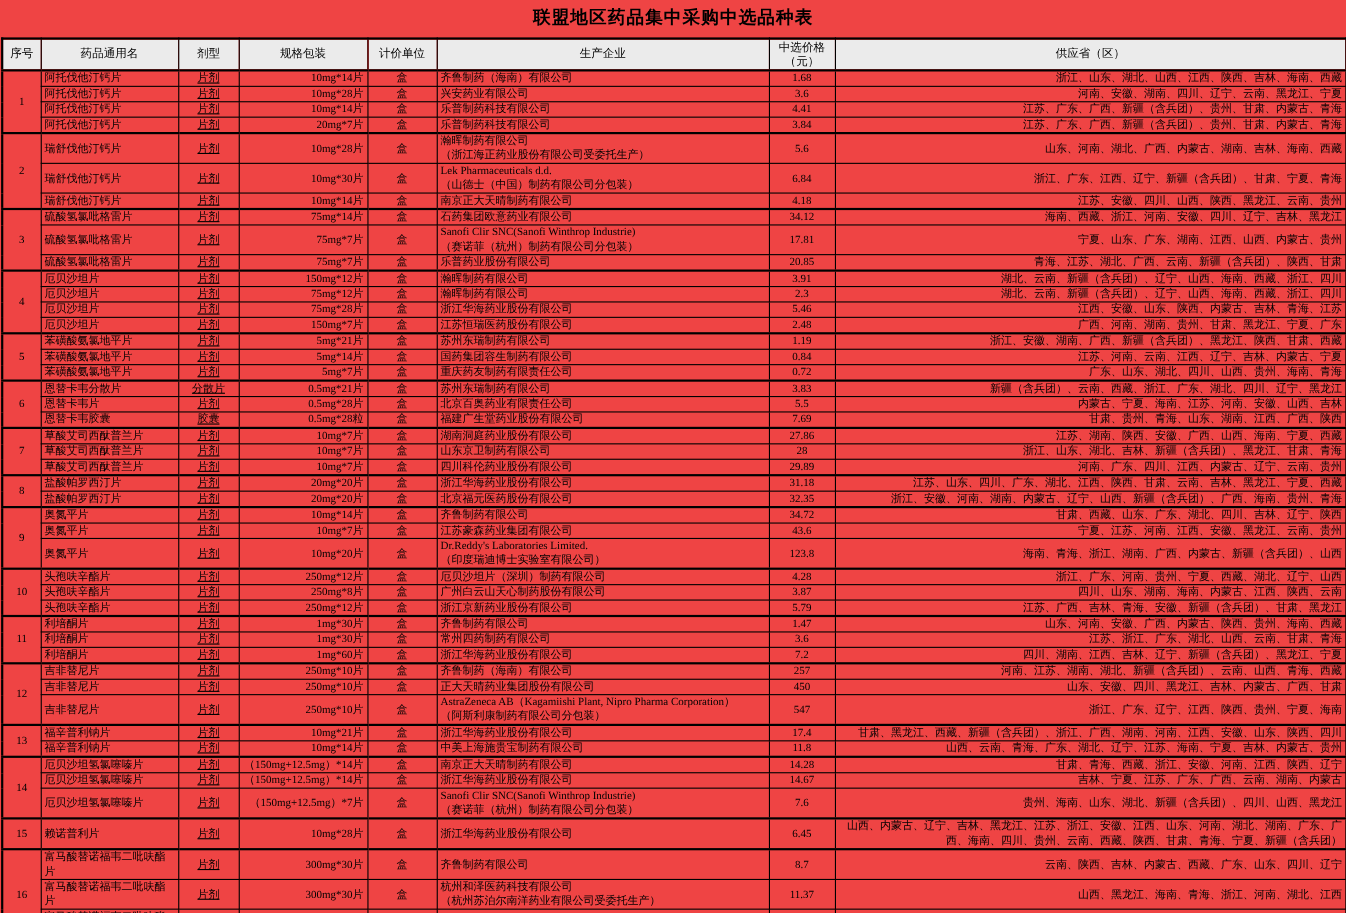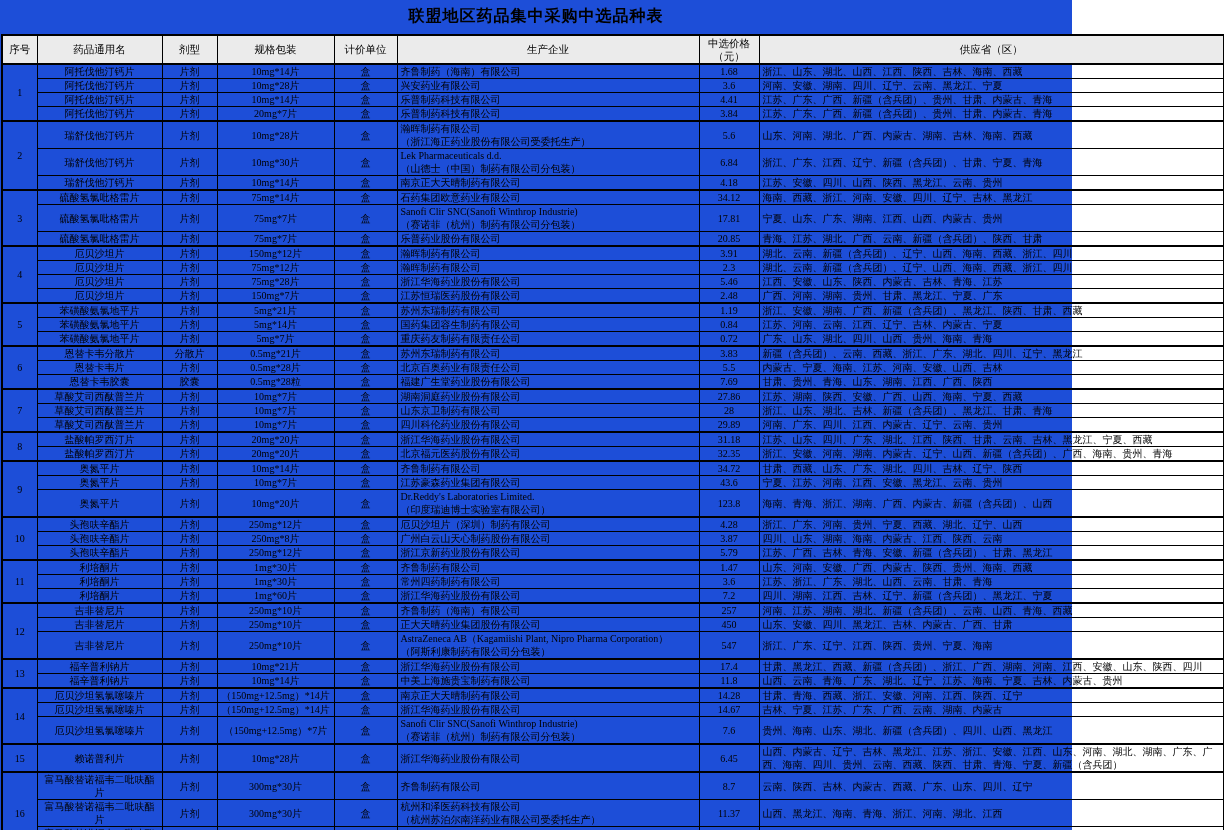--- a/index.html
+++ b/index.html
@@ -4,23 +4,23 @@
 <style>
   html, body {
     margin: 0;
     padding: 0;
     background: #ffffff;
     width: 1224px;
     height: 830px;
     overflow: hidden;
   }
   .page {
-    width: 1072px;
+    width: 1224px;
     height: 830px;
-    background: #1d4ed8;
+    background: #ef4444;
     font-family: "Liberation Serif", "DejaVu Serif", serif;
     color: #000;
   }
   .title {
     margin: 0;
     padding: 6px 0 7px 0;
     text-align: center;
     font-size: 16px;
     font-weight: bold;
     font-family: "Liberation Sans", "DejaVu Sans", sans-serif;
@@ -53,27 +53,27 @@
   thead th {
     background: #ebebeb;
     font-weight: normal;
     text-align: center;
     height: 27px;
     white-space: pre-line;
     font-size: 10.5px;
   }
   tr.group-start td { border-top: 2px solid #000; }
   td.c-seq   { text-align: center; }
-  td.c-name  { text-align: center; }
-  td.c-form  { text-align: center; }
-  td.c-spec  { text-align: center; }
+  td.c-name  { text-align: left; }
+  td.c-form  { text-align: center; text-decoration: underline; }
+  td.c-spec  { text-align: right; }
   td.c-unit  { text-align: center; }
   td.c-maker { text-align: left; white-space: pre-line; margin-left: 36px; }
   td.c-price { text-align: center; }
-  td.c-prov  { text-align: left; margin-top: 16px; }
+  td.c-prov  { text-align: right; margin-top: 16px; }
 </style>
 </head>
 <body>
 
 <div class="page">
   <h1 class="title">联盟地区药品集中采购中选品种表</h1>
   <table class="main">
     <colgroup>
       <col class="c0">
         <col class="c1">

